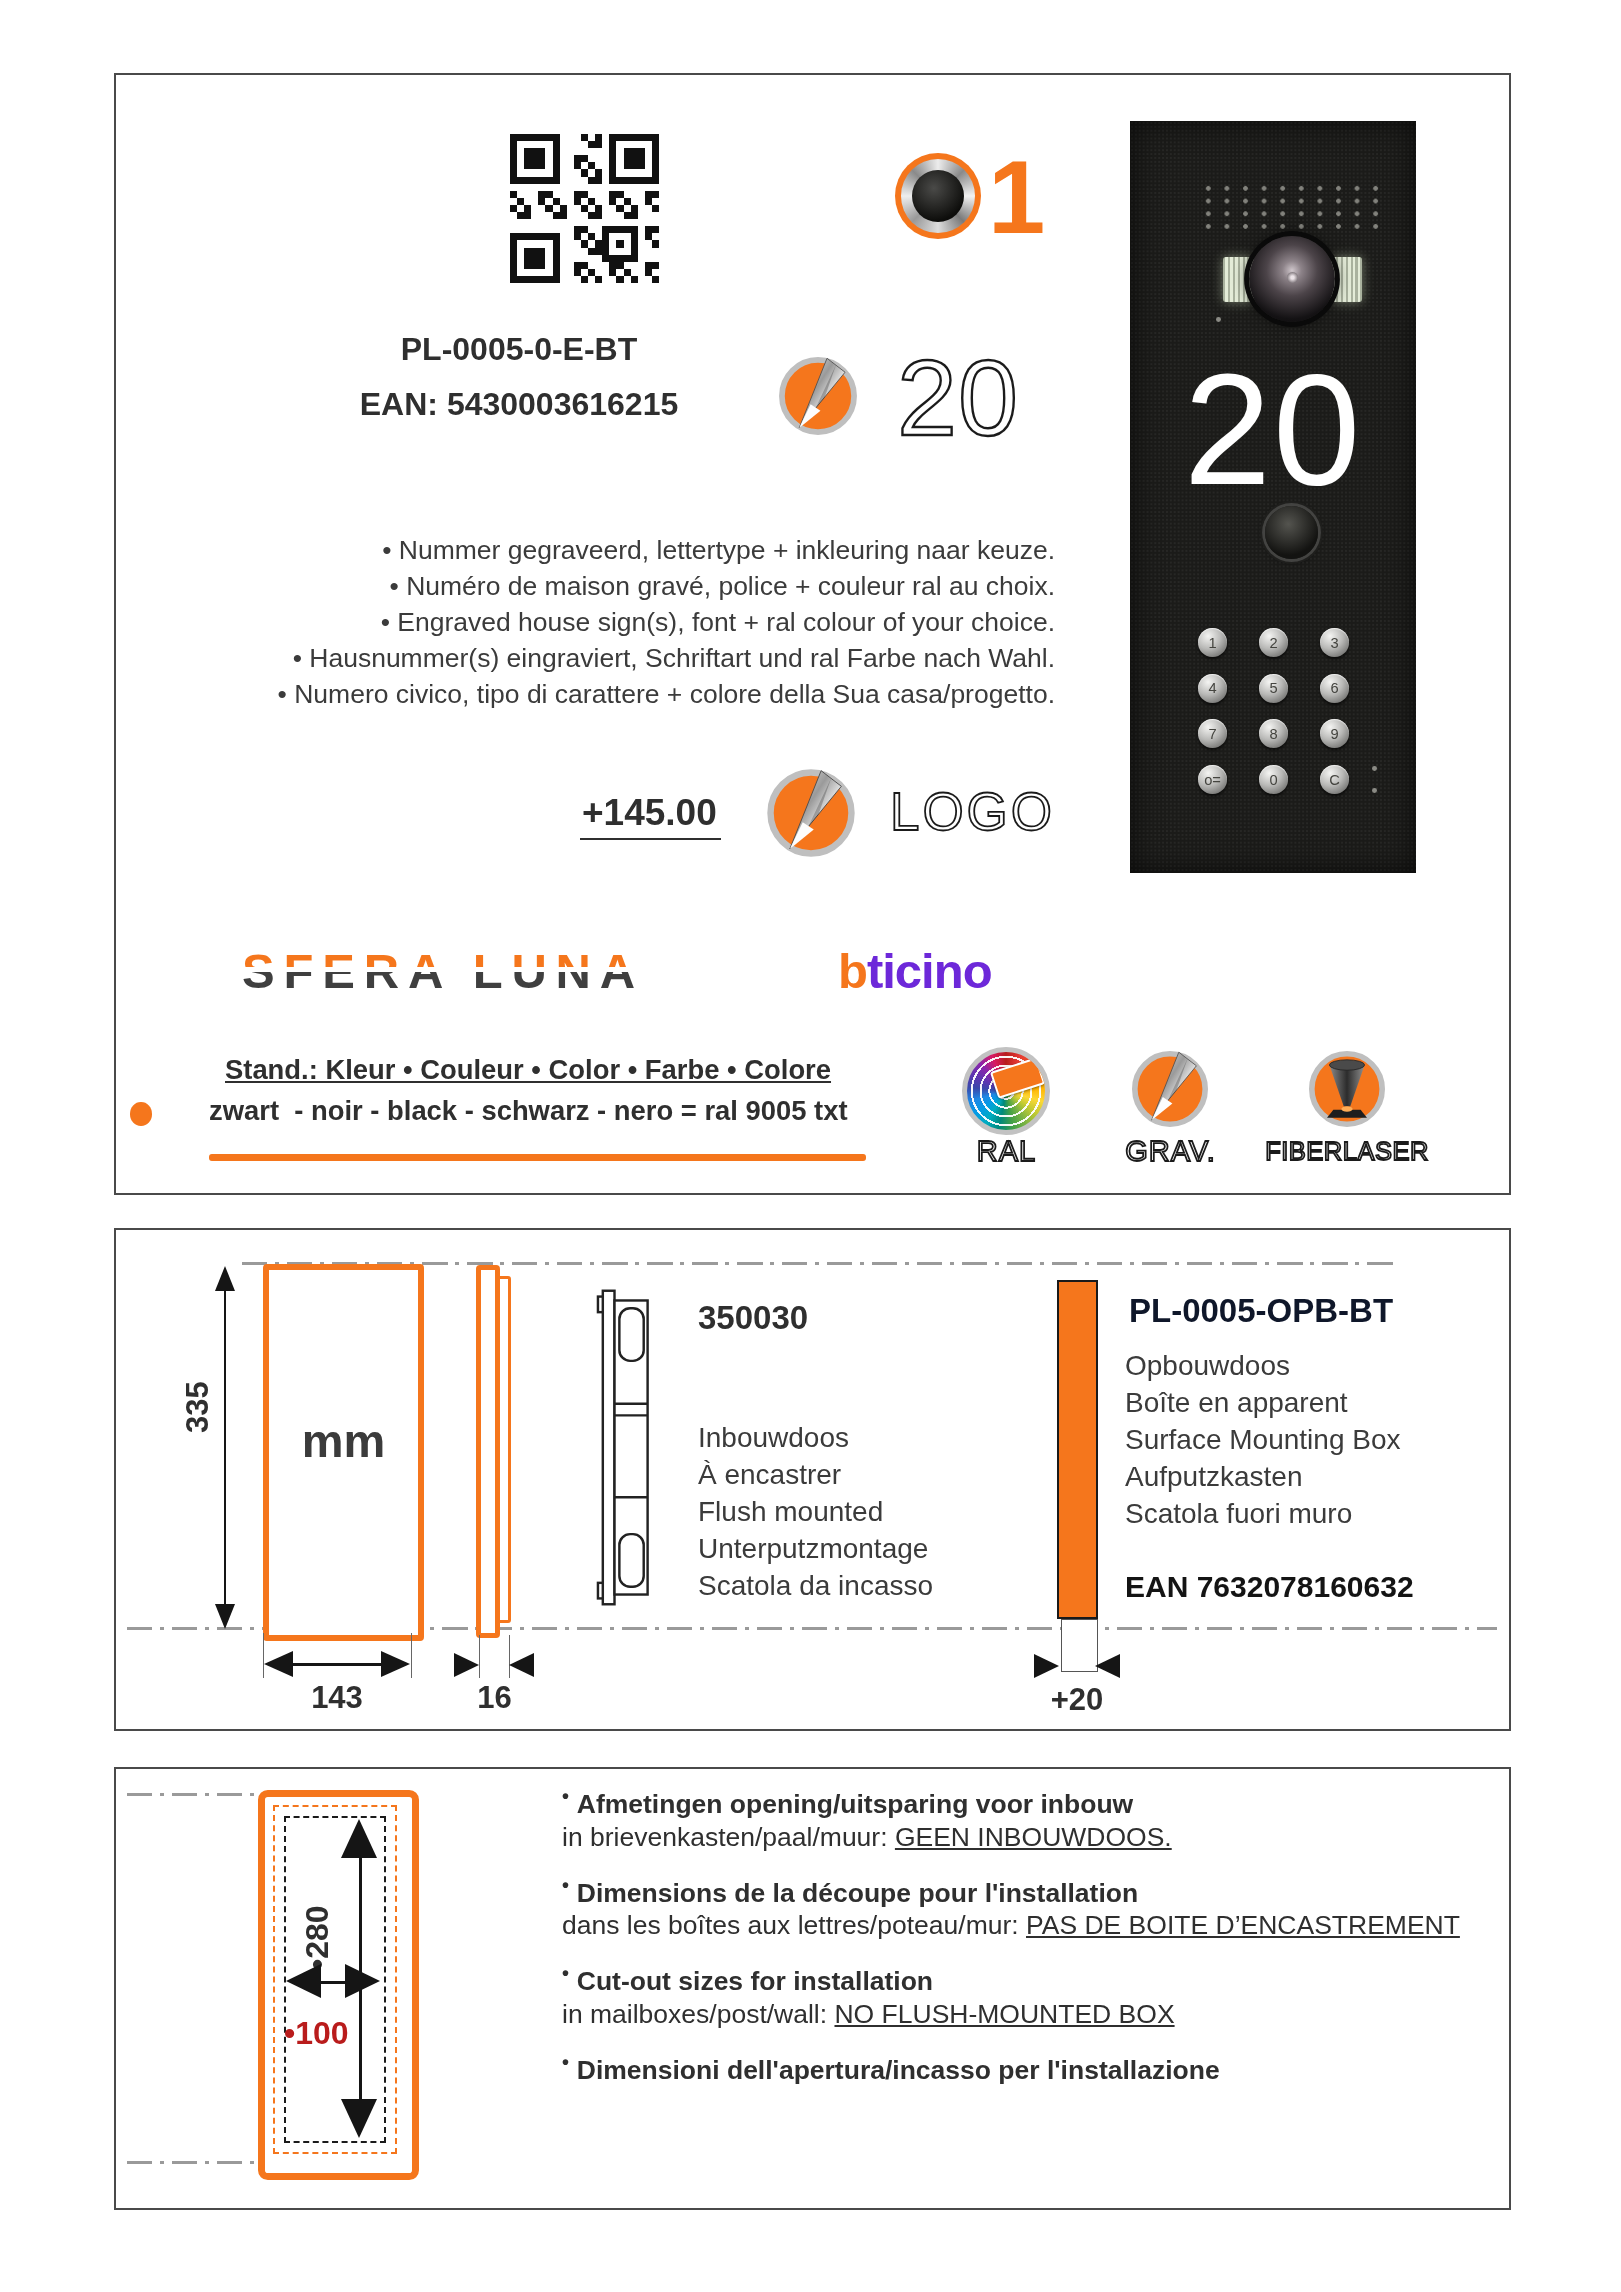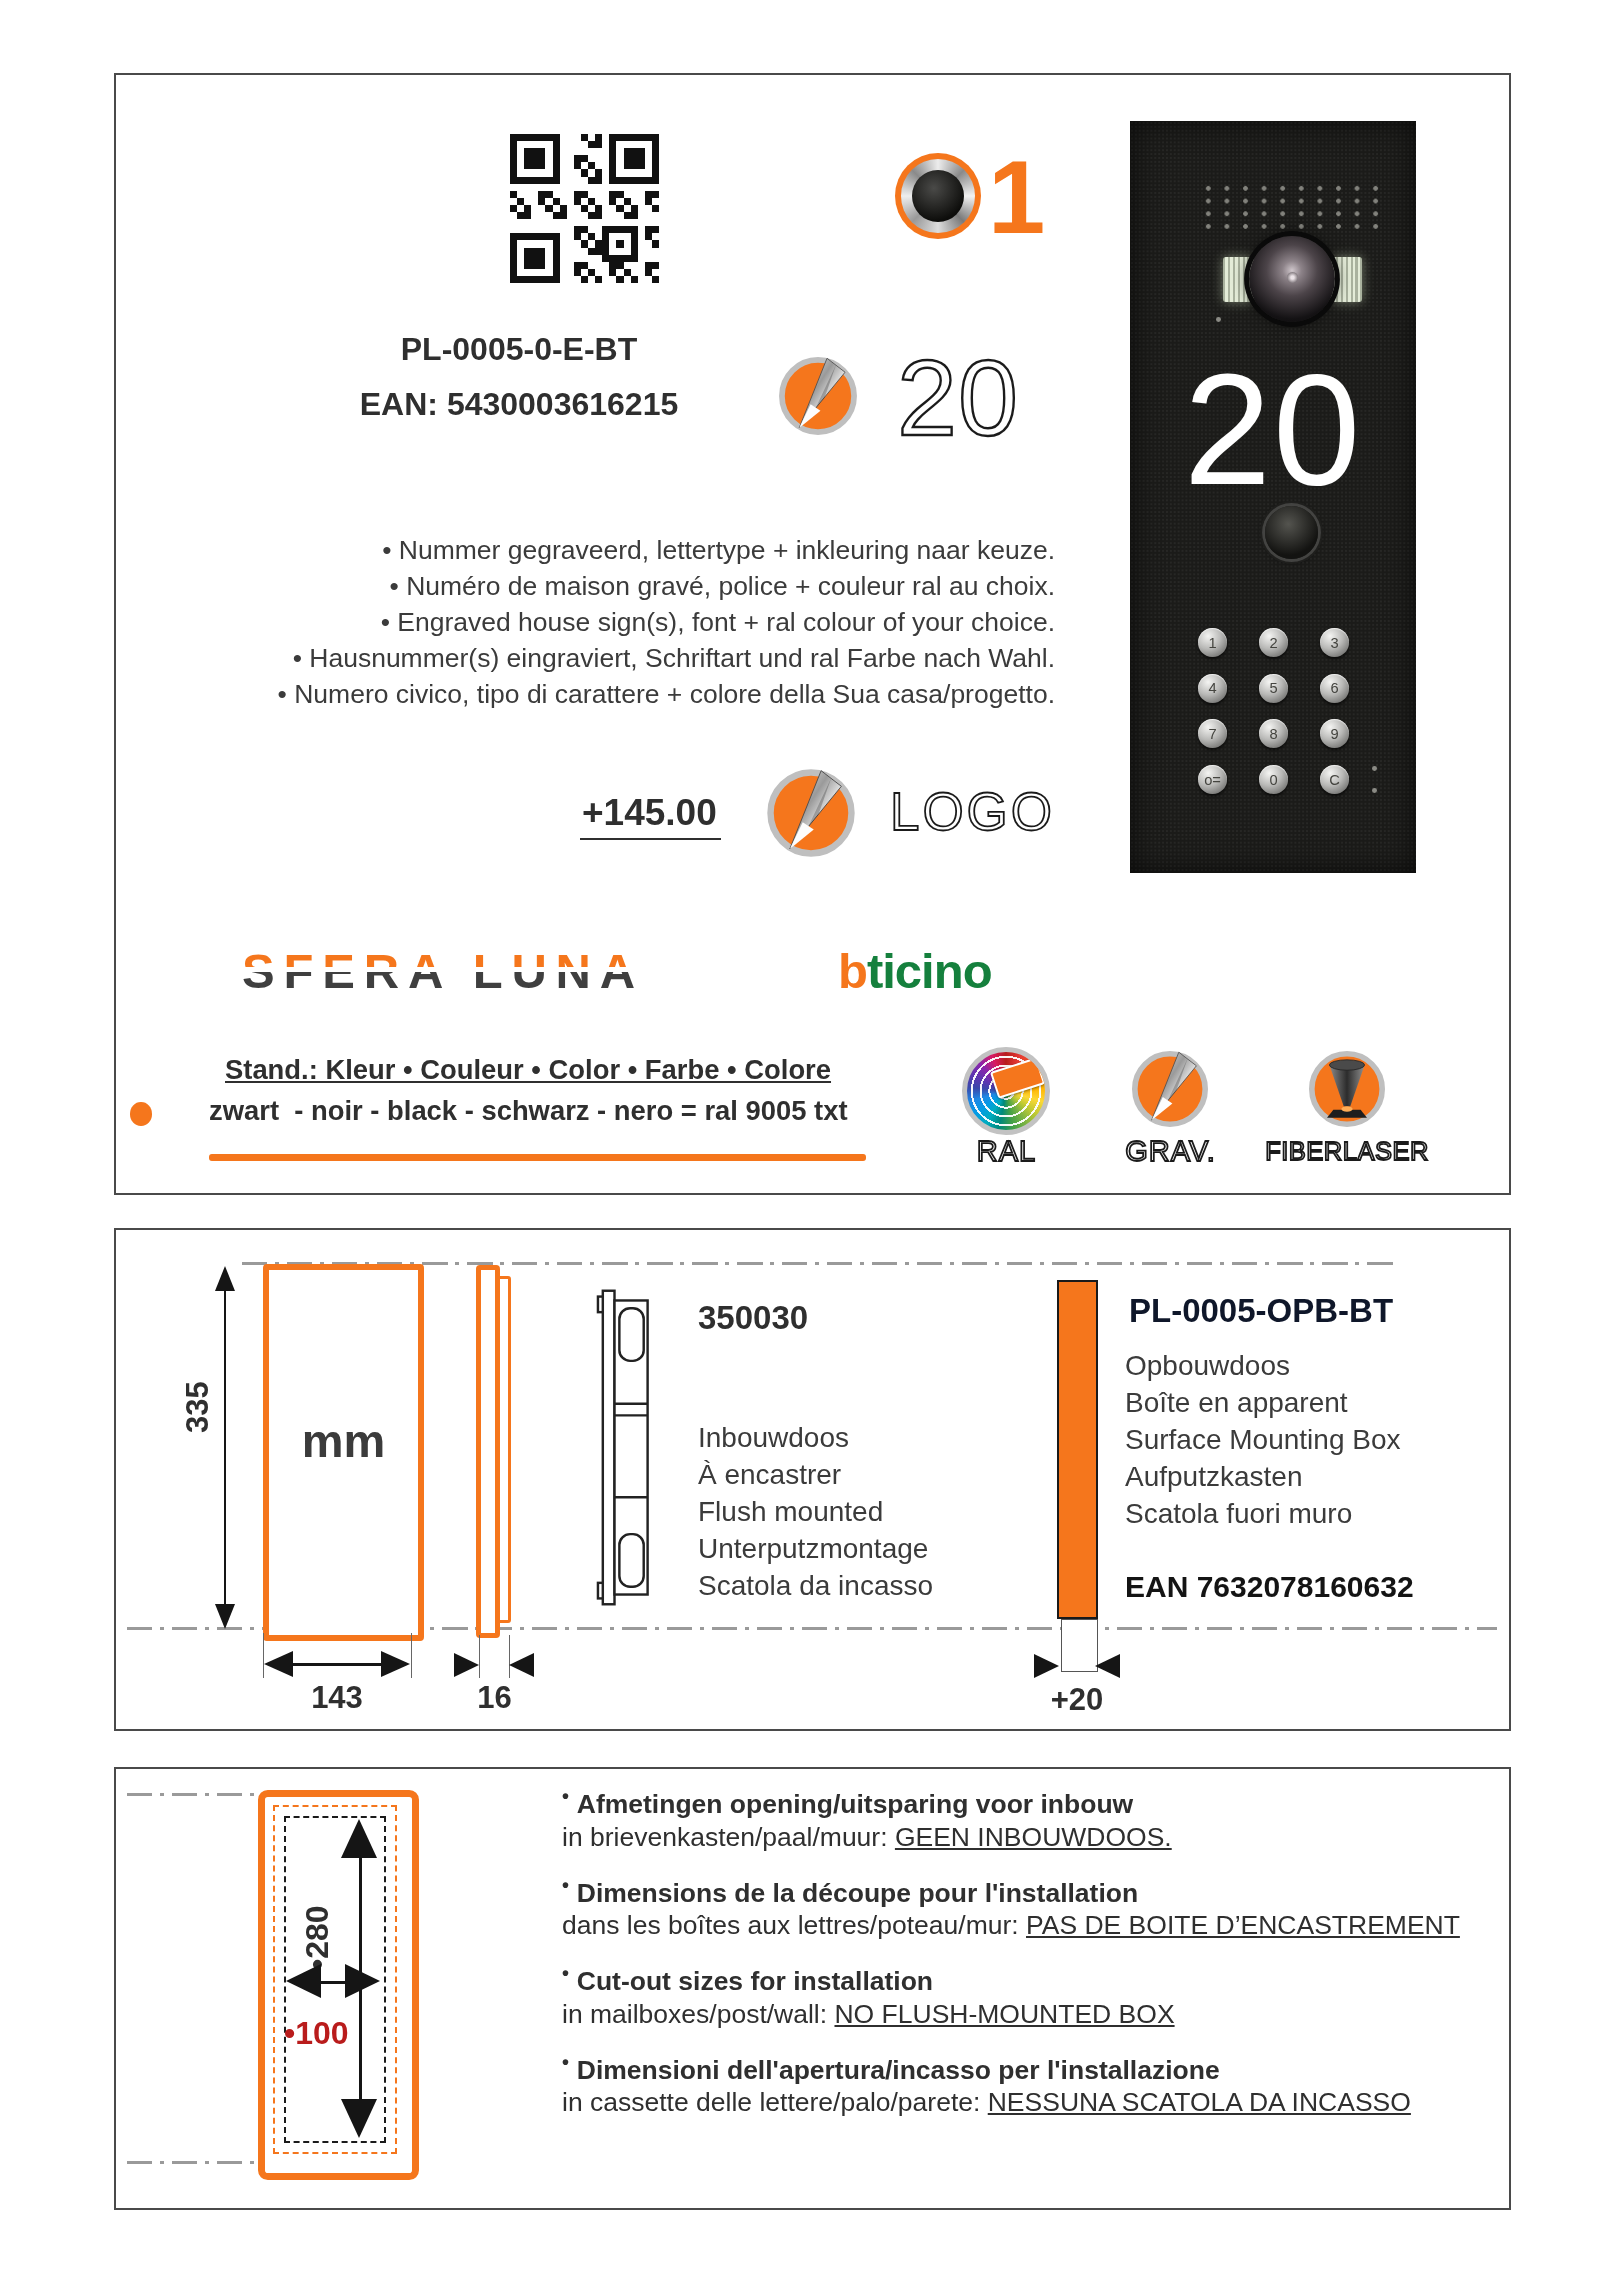--- a/index.html
+++ b/index.html
@@ -218,21 +218,21 @@
   <div class="abs b" style="left:580px;top:792px;font-size:37px;color:#2f2f2f;border-bottom:2.9px solid #2f2f2f;padding:0 3.9px 3.9px 2px;">+145.00</div>
   <svg class="pen" style="left:765px;top:767px;width:92px;height:92px;" viewBox="0 0 94 94" width="92" height="92">
       <use href="#pen-sym"></use>
     </svg>
   <div class="abs ol" style="left:890px;top:781px;font-size:53px;letter-spacing:2.9px;">LOGO</div>
 
   <div class="abs" style="left:223px;top:943px;">
     <span class="brand-sfera" style="font-size:49px;margin-left:19px;">SFERA LUNA</span>
   </div>
   <div class="abs b" style="left:838px;top:943px;font-size:49px;letter-spacing:-1px;">
-    <span style="color:#F5761C;">b</span><span style="color:#15803d;">ticino</span>
+    <span style="color:#F5761C;">b</span><span style="color:#6d28d9;">ticino</span>
   </div>
 
   <div class="abs" style="left:130px;top:1102px;width:21.6px;height:23.5px;border-radius:50%;background:#F5761C;"></div>
   <div class="abs b u" style="left:209px;top:1054px;font-size:27.4px;color:#2f2f2f;margin-left:16px;">Stand.: Kleur • Couleur • Color • Farbe • Colore</div>
   <div class="abs b" style="left:209px;top:1095px;font-size:27.4px;color:#2f2f2f;white-space:pre-wrap;">zwart  - noir - black - schwarz - nero = ral 9005 txt</div>
   <div class="abs" style="left:209px;top:1154px;width:657px;height:6.9px;background:#F5761C;border-radius:2.9px;"></div>
 
   <div class="ral" style="left:962px;top:1047px;width:78px;height:78px;"></div>
   <div class="abs ol" style="left:942px;top:1135px;width:129px;text-align:center;font-size:29px;">RAL</div>
   <svg class="pen" style="left:1130px;top:1049px;width:80px;height:80px;" viewBox="0 0 82 82" width="80" height="80">
@@ -368,18 +368,17 @@
     <div style="margin-bottom:14.7px;">
       <div class="note-title"><span class="note-bullet">•</span><span>Dimensions de la découpe pour l'installation</span></div>
       <div class="note-line"><span>dans les boîtes aux lettres/poteau/mur: </span><span class="u">PAS DE BOITE D’ENCASTREMENT</span></div>
     </div>
     <div style="margin-bottom:14.7px;">
       <div class="note-title"><span class="note-bullet">•</span><span>Cut-out sizes for installation</span></div>
       <div class="note-line"><span>in mailboxes/post/wall: </span><span class="u">NO FLUSH-MOUNTED BOX</span></div>
     </div>
     <div>
       <div class="note-title"><span class="note-bullet">•</span><span>Dimensioni dell'apertura/incasso per l'installazione</span></div>
-      <div class="note-line"><span>in cassette delle lettere/palo/parete: </span><span class="u">NESSUNA SCATOLA DA INCASSO</span></div>
     </div>
   </div>
 
 </div>
 
 
 </body></html>

